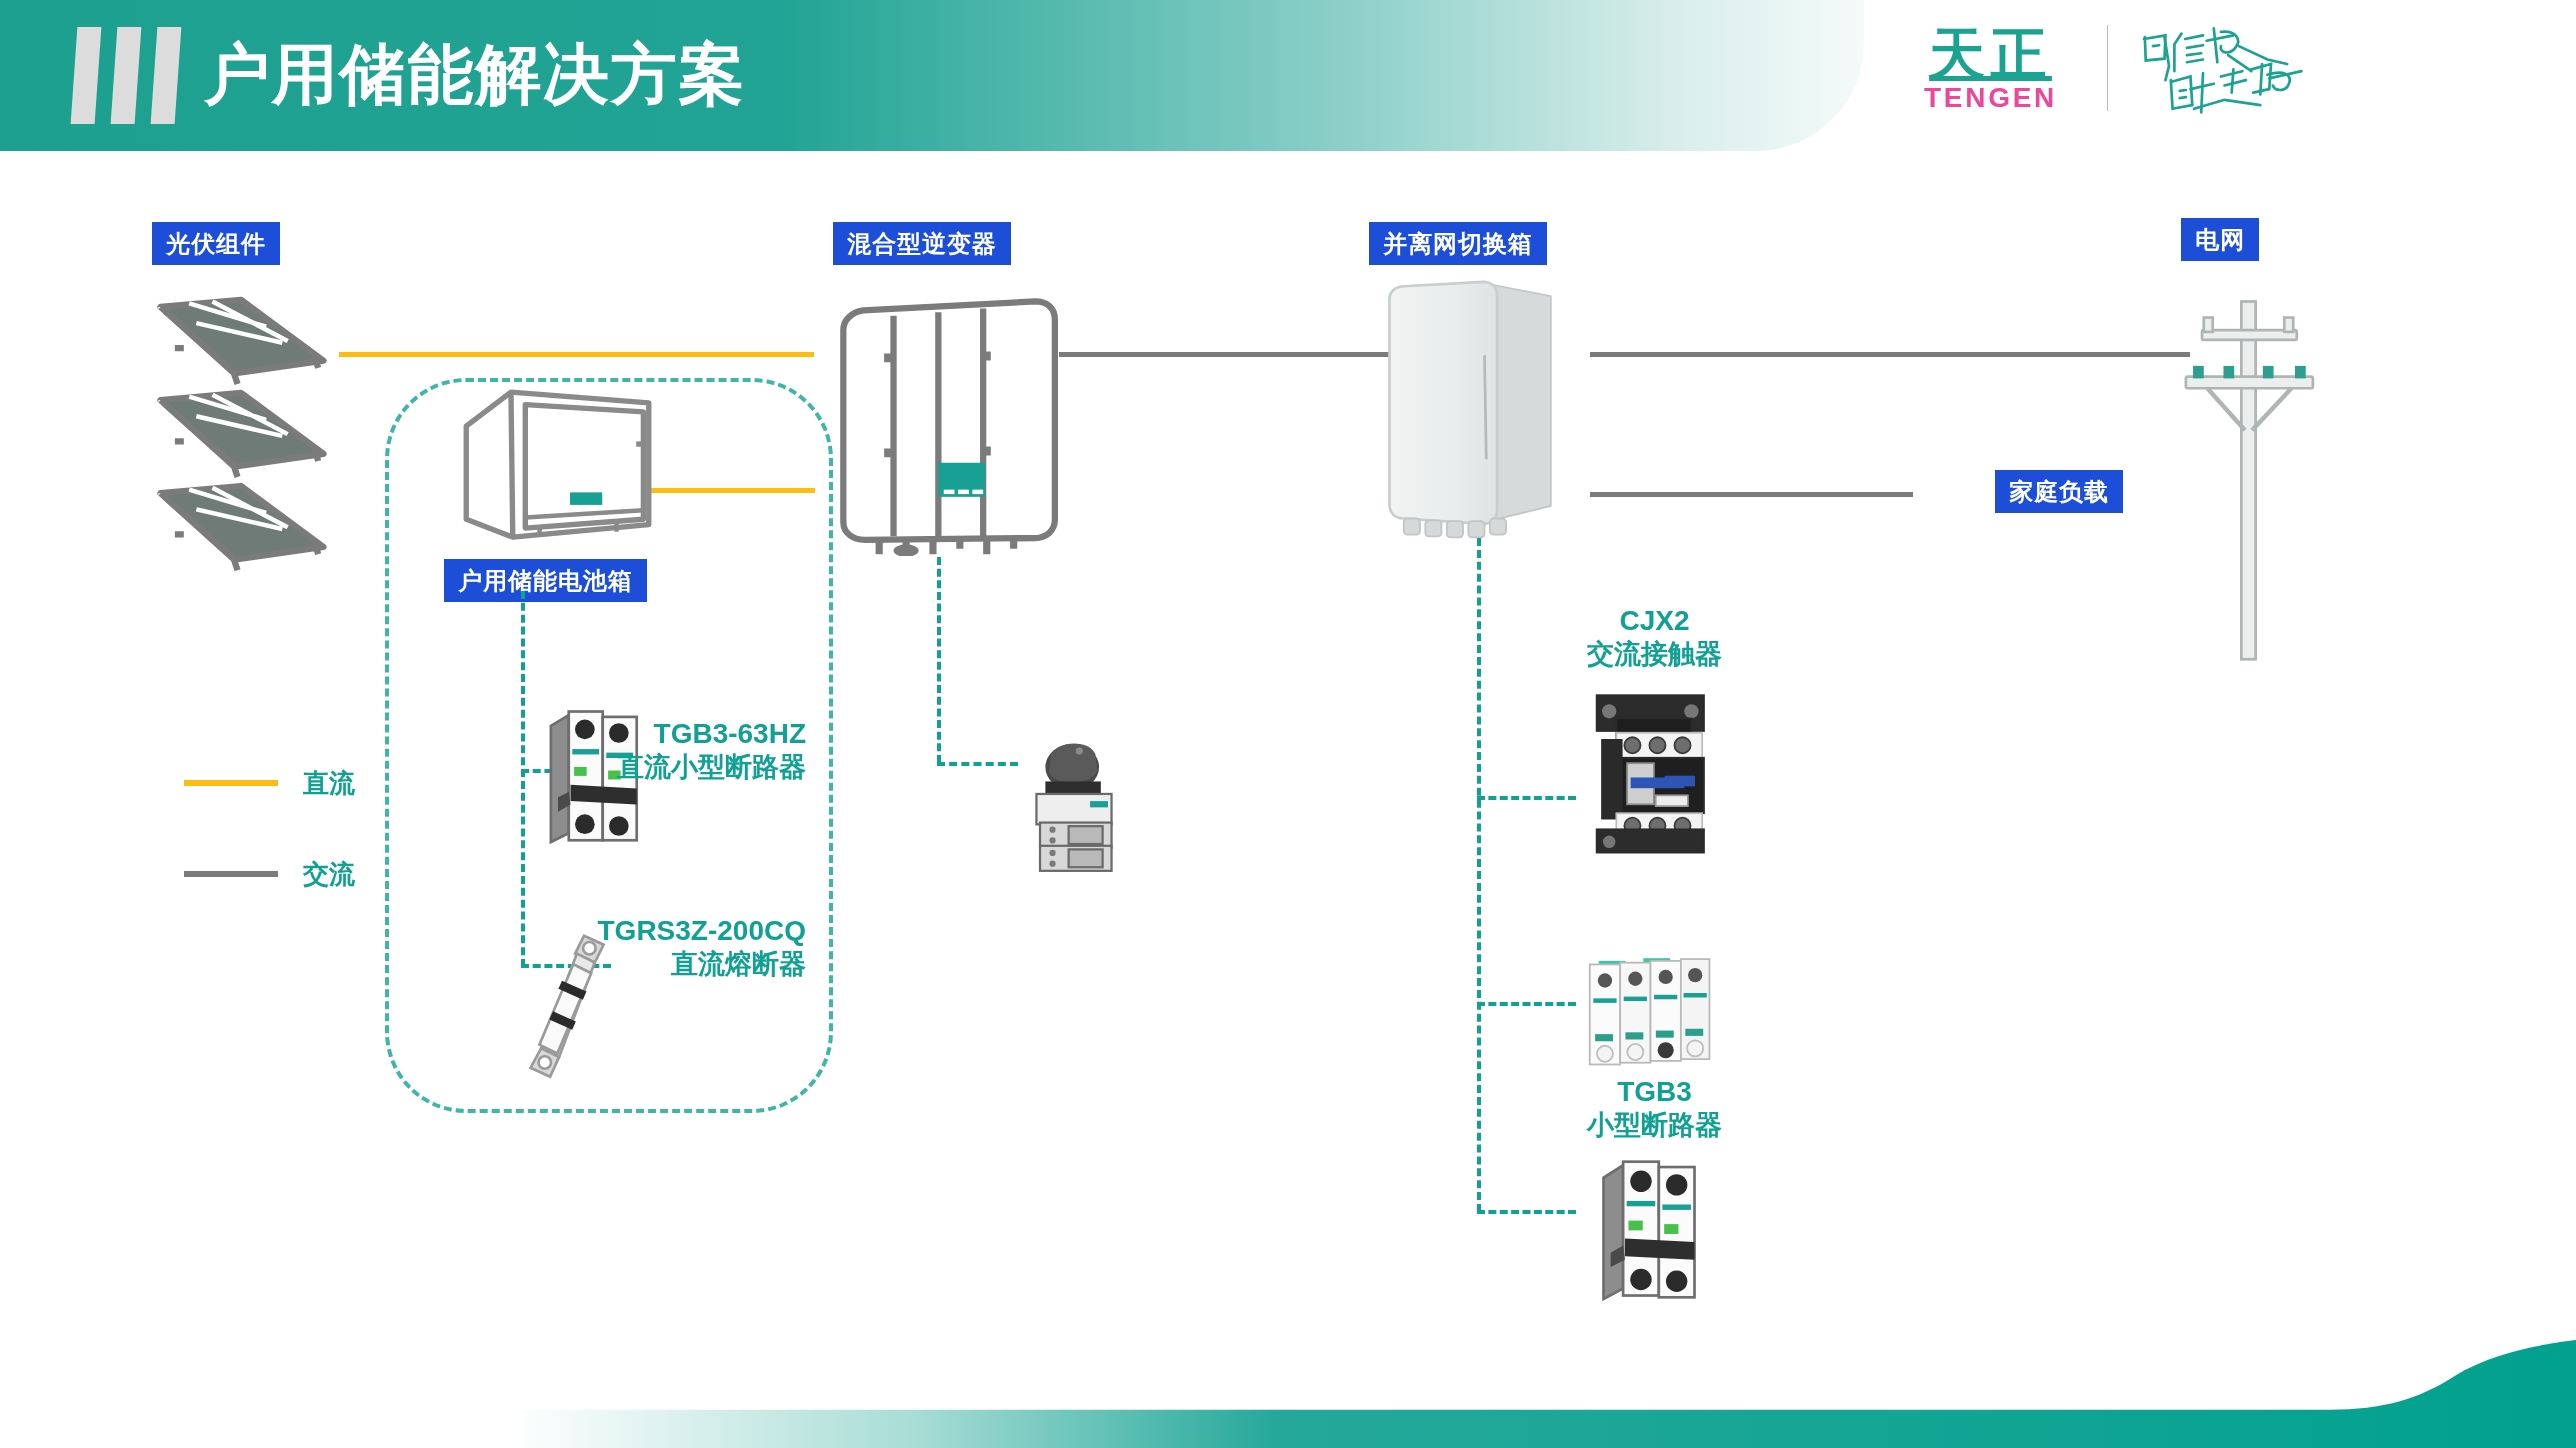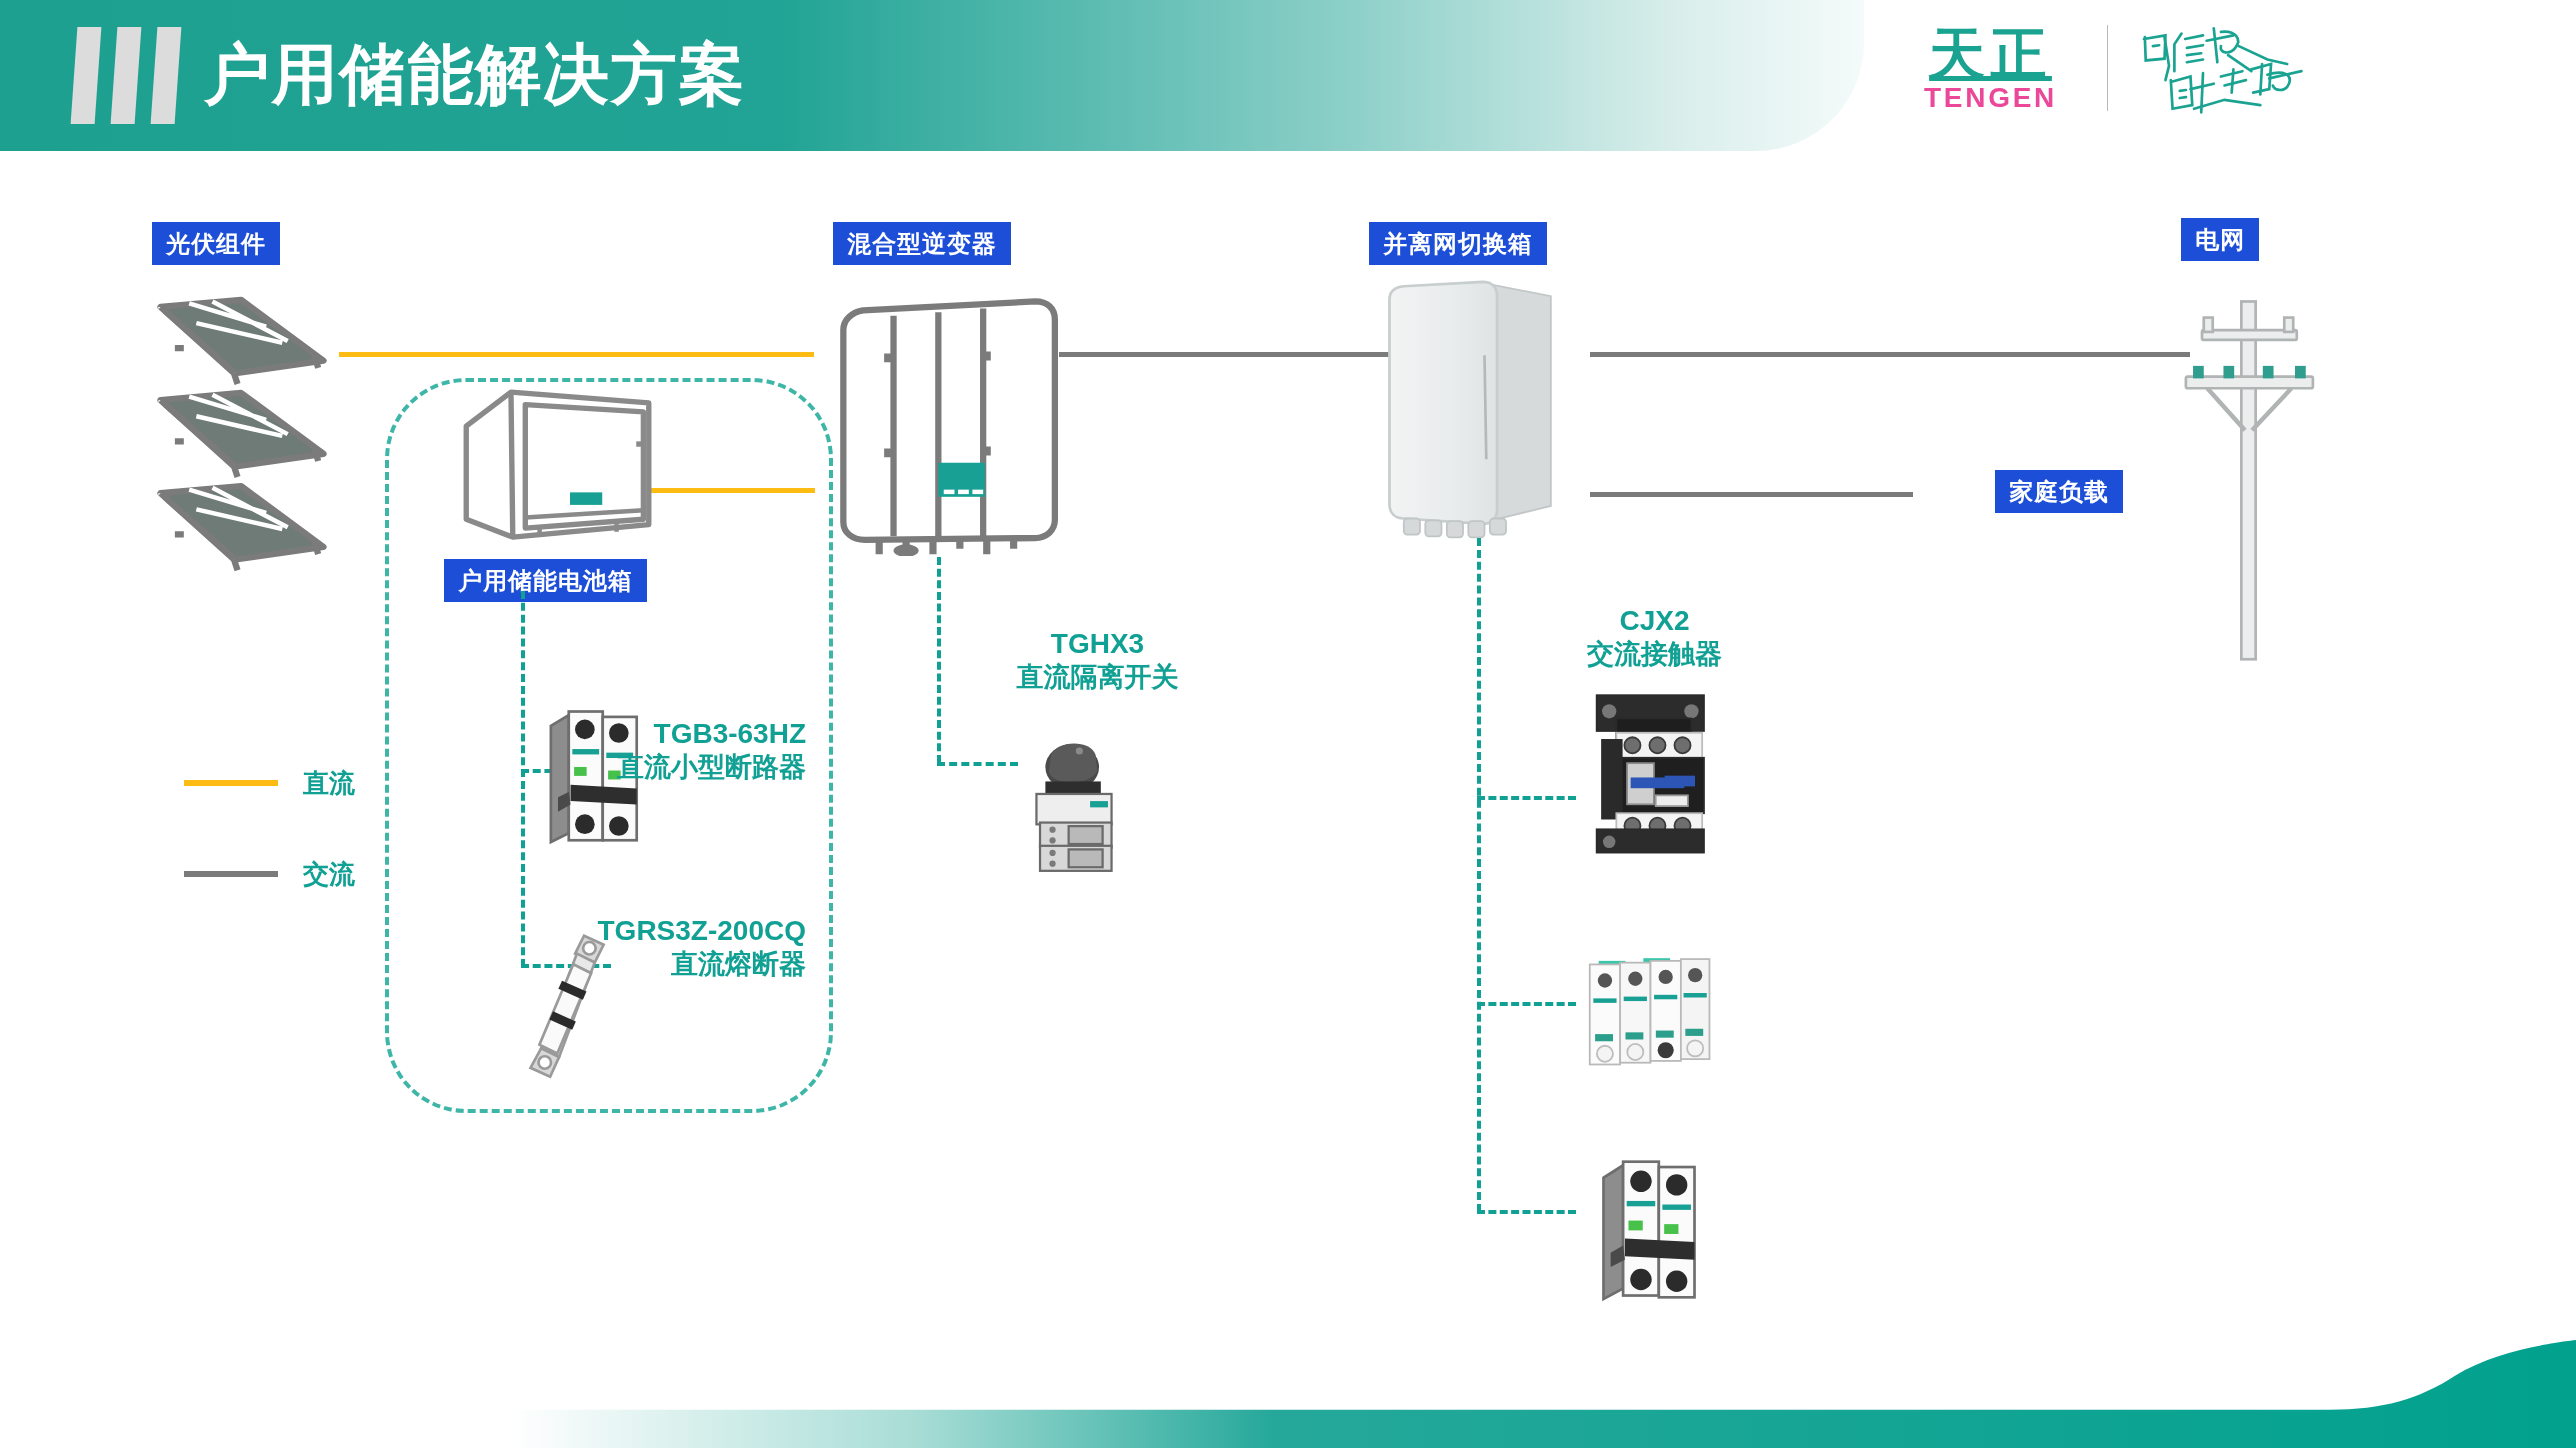--- a/index.html
+++ b/index.html
@@ -269,24 +269,20 @@
         <path d="M66,64 L66,74 M66,170 L66,180 M176,62 L176,72 M176,168 L176,178" stroke-width="9"></path>
         <path d="M56,272 L56,288 M86,272 L86,282 M116,272 L116,288 M146,272 L146,282 M176,272 L176,288 M206,272 L206,282" stroke-width="8"></path>
         <ellipse cx="86" cy="284" rx="14" ry="7" fill="#7b7b7b" stroke="none"></ellipse>
       </g>
     </svg>
   </div>
 
   <div class="dash-v" style="left:937px; top:557px; height:206px;"></div>
   <div class="dash-h" style="left:937px; top:762px; width:81px;"></div>
 
-  <div class="clabel center" style="left:896px; top:627px; width:403px;">
-    <span class="code">TGHX3</span>
-    <span class="desc">直流隔离开关</span>
-  </div>
   <div style="position:absolute; left:1020px; top:726px;">
     <svg width="108" height="152" viewBox="0 0 120 170">
       <g stroke="#6a6a6a" stroke-width="2.5">
         <ellipse cx="58" cy="46" rx="30" ry="26" fill="#4a4a4a" stroke="none"></ellipse>
         <path d="M34,34 C38,16 78,14 84,32 L86,50 C80,66 38,68 32,52 Z" fill="#5a5a5a" stroke="none"></path>
         <circle cx="66" cy="28" r="4" fill="#8a8a8a" stroke="none"></circle>
         <rect x="28" y="62" width="62" height="20" fill="#2e2e2e" stroke="none"></rect>
         <rect x="18" y="76" width="84" height="34" fill="#eeeeee"></rect>
         <rect x="78" y="84" width="20" height="7" fill="#17a093" stroke="none"></rect>
         <rect x="22" y="108" width="80" height="28" fill="#d8d8d8"></rect>
@@ -381,20 +377,24 @@
         <rect x="86" y="98" width="20" height="8" fill="#2c9e8c" stroke="none"></rect>
         <rect x="119" y="96" width="20" height="8" fill="#2c9e8c" stroke="none"></rect>
         <circle cx="29" cy="124" r="9" fill="#f4f4f4" stroke="#bdbdbd"></circle>
         <circle cx="63" cy="122" r="9" fill="#f4f4f4" stroke="#bdbdbd"></circle>
         <circle cx="97" cy="120" r="9" fill="#3a3a3a" stroke="none"></circle>
         <circle cx="130" cy="118" r="9" fill="#f4f4f4" stroke="#bdbdbd"></circle>
       </g>
     </svg>
   </div>
 
+  <div class="clabel center" style="left:1444px; top:1075px; width:421px;">
+    <span class="code">TGB3</span>
+    <span class="desc">小型断路器</span>
+  </div>
   <div style="position:absolute; left:1591px; top:1149px;">
     <svg width="116" height="161" viewBox="0 0 130 180">
       <g stroke="#6e6e6e" stroke-width="3">
         <path d="M14,32 L36,18 L36,156 L14,168 Z" fill="#8d8d8d"></path>
         <rect x="36" y="14" width="40" height="150" fill="#fbfbfb"></rect>
         <rect x="76" y="20" width="40" height="146" fill="#fbfbfb"></rect>
         <circle cx="56" cy="36" r="12" fill="#2b2b2b" stroke="none"></circle>
         <circle cx="96" cy="40" r="12" fill="#2b2b2b" stroke="none"></circle>
         <circle cx="56" cy="146" r="12" fill="#2b2b2b" stroke="none"></circle>
         <circle cx="96" cy="148" r="12" fill="#2b2b2b" stroke="none"></circle>

